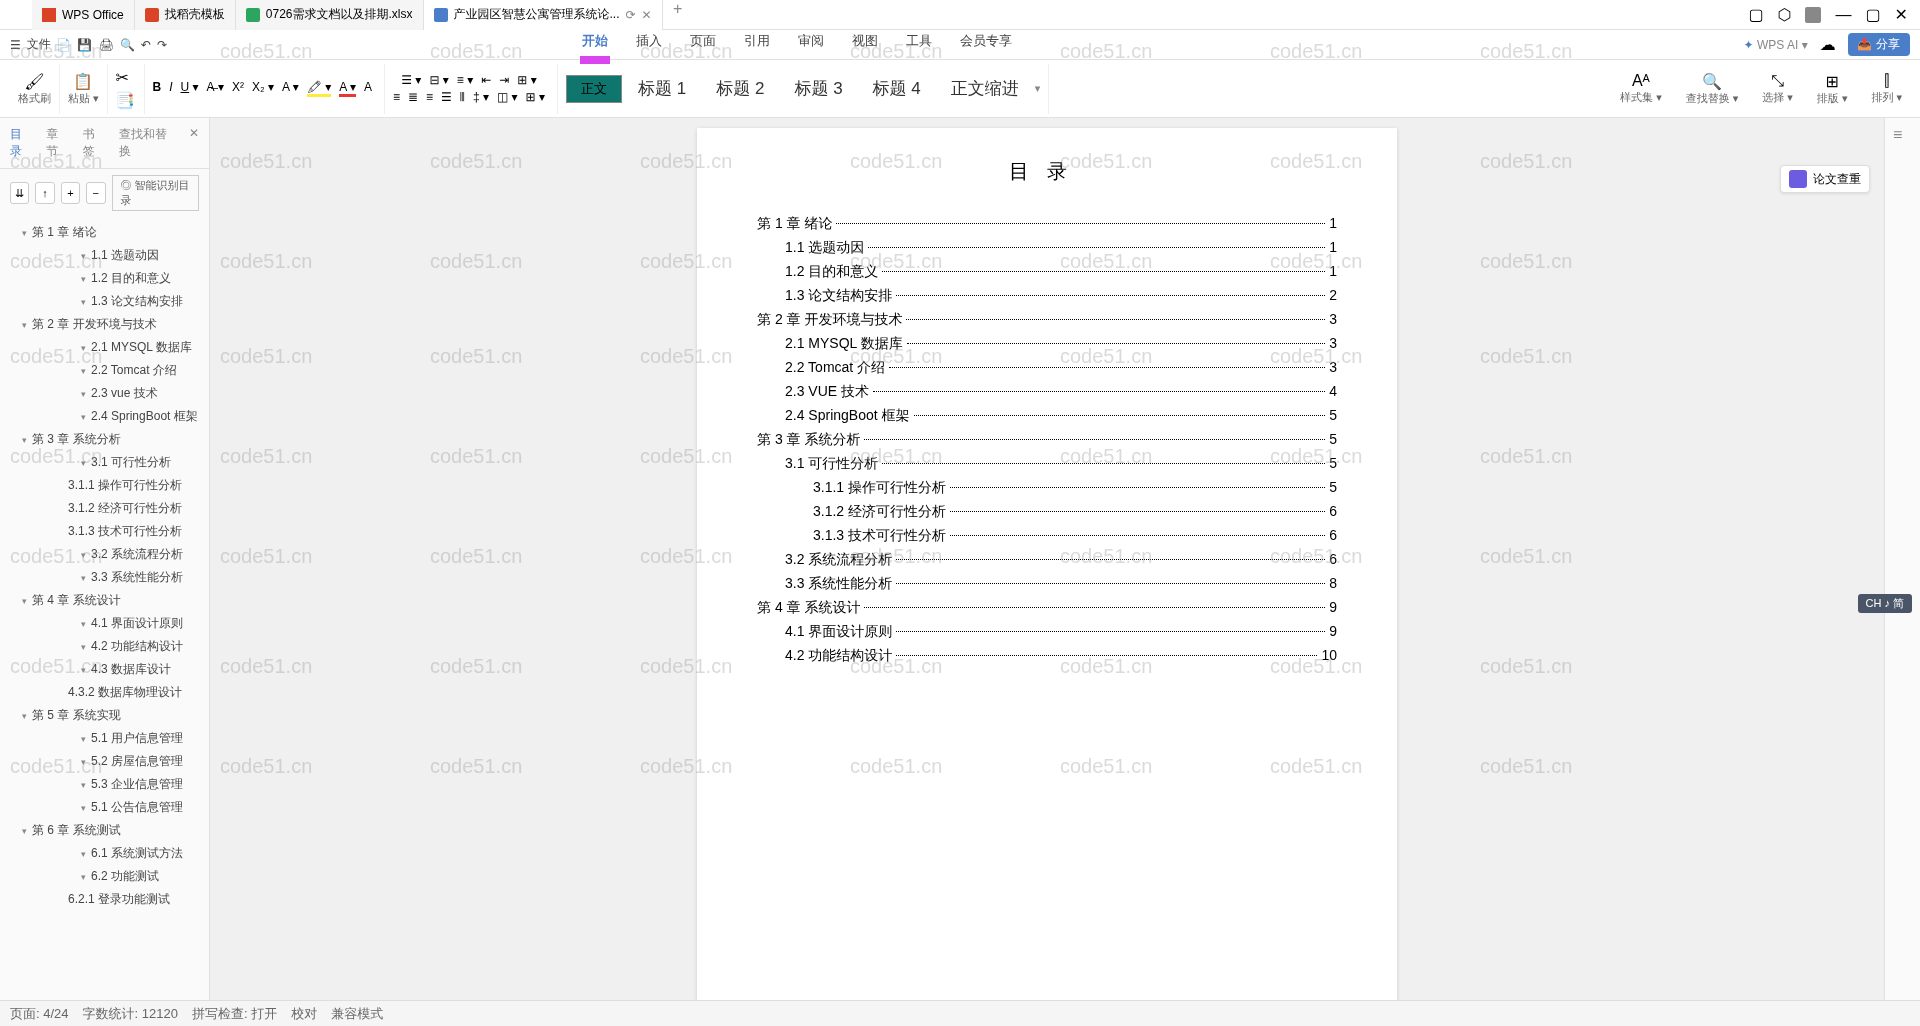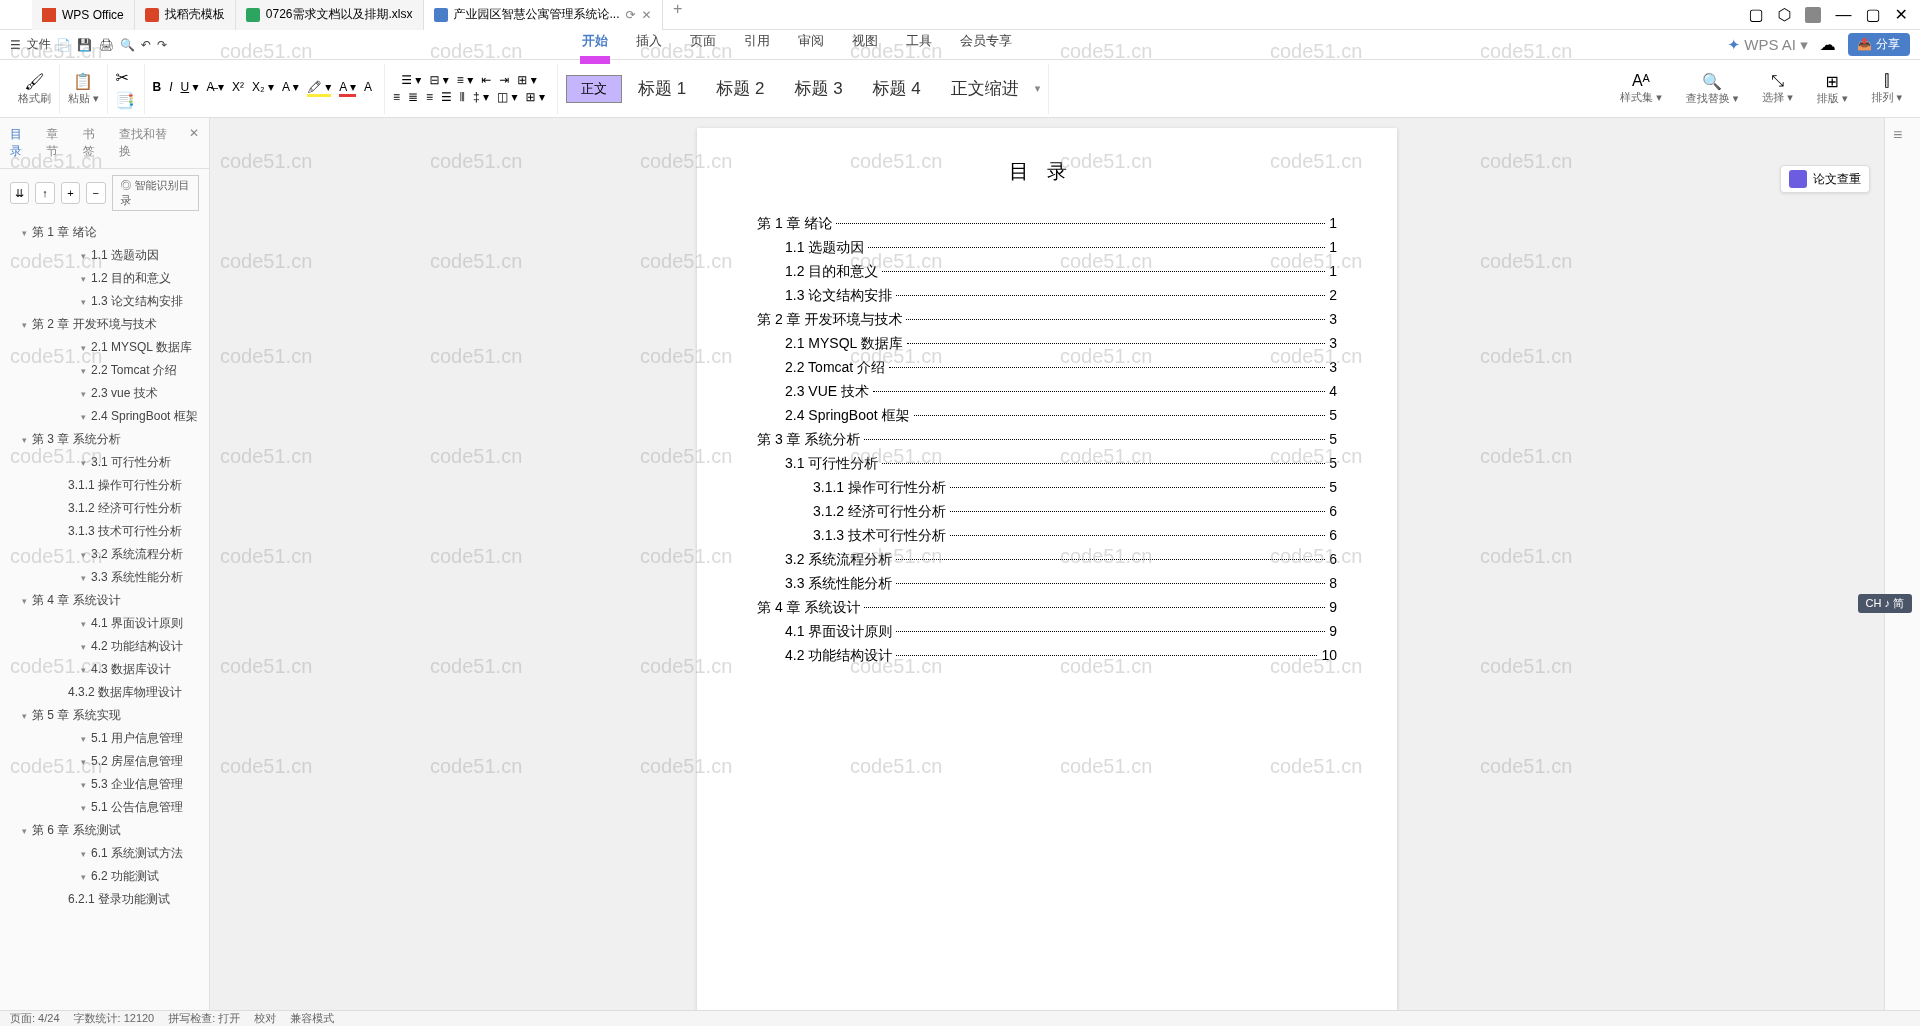--- a/index.html
+++ b/index.html
@@ -20,33 +20,33 @@
 .window-controls { display: flex; gap: 14px; padding: 0 12px; align-items: center; }
 
 
 .menubar { height: 30px; background: #fff; display: flex; align-items: center; padding: 0 10px; border-bottom: 1px solid #e0e0e0; }
 .menu-left { display: flex; gap: 6px; align-items: center; }
 .menu-left span { font-size: 12px; color: #444; }
 .menu-tabs { display: flex; gap: 24px; margin-left: auto; margin-right: auto; position: absolute; left: 580px; }
 .menu-tab { font-size: 13px; color: #444; padding: 6px 2px; }
 .menu-tab.active { color: #4a7ec9; border-bottom: 8px solid #d946ef; font-weight: bold; }
 .menu-right { display: flex; gap: 12px; align-items: center; margin-left: auto; }
-.wps-ai { font-size: 15px; color: #888; }
+.wps-ai { font-size: 12px; color: #888; }
 .share-btn { background: #4a7ec9; color: #fff; padding: 3px 10px; border-radius: 4px; font-size: 12px; }
 
 
 .ribbon { height: 58px; background: #fff; display: flex; align-items: center; padding: 0 10px; border-bottom: 1px solid #e0e0e0; }
 .rib-group { display: flex; flex-direction: column; align-items: center; padding: 0 8px; border-right: 1px solid #eee; height: 50px; justify-content: center; }
 .rib-group.inline { flex-direction: row; gap: 6px; }
 .rib-label { font-size: 11px; color: #666; }
 .font-select { display: flex; gap: 4px; align-items: center; }
 .font-name { border: 1px solid #ccc; padding: 2px 6px; font-size: 12px; width: 110px; }
 .font-size { border: 1px solid #ccc; padding: 2px 6px; font-size: 12px; width: 40px; }
 .fmt-row { display: flex; gap: 8px; font-size: 12px; }
-.style-btn { border: 1px solid #ccc; padding: 4px 14px; font-size: 13px; background: #c4b5fd; }
+.style-btn { border: 1px solid #ccc; padding: 4px 14px; font-size: 13px; background: #0f766e; }
 .style-btn.active { border-color: #888; }
 .style-heading { padding: 4px 14px; font-size: 17px; color: #333; }
 .rib-right { display: flex; gap: 8px; margin-left: auto; }
 .rib-right .rib-group { border-right: none; }
 
 
 .content { display: flex; height: calc(1026px - 118px); }
 .sidebar { width: 210px; background: #fafafa; border-right: 1px solid #e0e0e0; overflow-y: auto; }
 .side-tabs { display: flex; border-bottom: 1px solid #e0e0e0; padding: 8px 10px; gap: 14px; font-size: 12px; }
 .side-tabs .st { color: #888; }
@@ -76,21 +76,21 @@
 .watermark-overlay { position: absolute; top: 0; left: 0; right: 0; bottom: 0; pointer-events: none; }
 .wm { position: absolute; color: rgba(150,150,150,0.35); font-size: 20px; font-family: Arial, sans-serif; }
 .red-wm { position: absolute; color: #e62e2e; font-size: 30px; font-weight: 600; pointer-events: none; }
 
 .right-panel { width: 36px; background: #fafafa; border-left: 1px solid #e0e0e0; }
 .float-btn { position: absolute; right: 50px; top: 165px; background: #fff; border: 1px solid #ddd; border-radius: 4px; padding: 4px 8px; font-size: 12px; display: flex; align-items: center; gap: 6px; box-shadow: 0 1px 3px rgba(0,0,0,0.1); }
 .float-btn .fb-ico { width: 18px; height: 18px; background: #6b5ce0; border-radius: 3px; }
 
 .ime { position: absolute; right: 8px; top: 594px; background: #4a5568; color: #fff; padding: 2px 8px; border-radius: 3px; font-size: 11px; }
 
-.statusbar { position: absolute; bottom: 0; left: 0; right: 0; height: 16px; background: #f5f5f5; border-top: 1px solid #ddd; display: flex; align-items: center; padding: 0 10px; font-size: 11px; color: #666; gap: 14px; }
+.statusbar { position: absolute; bottom: 0; left: 0; right: 0; height: 26px; background: #f5f5f5; border-top: 1px solid #ddd; display: flex; align-items: center; padding: 0 10px; font-size: 13px; color: #666; gap: 14px; }
 </style>
 </head>
 <body>
 
 <div class="titlebar">
   <div class="tabs">
     <div class="tab">
         <span class="tab-icon icon-wps"></span>
         <span>WPS Office</span>
       </div>

